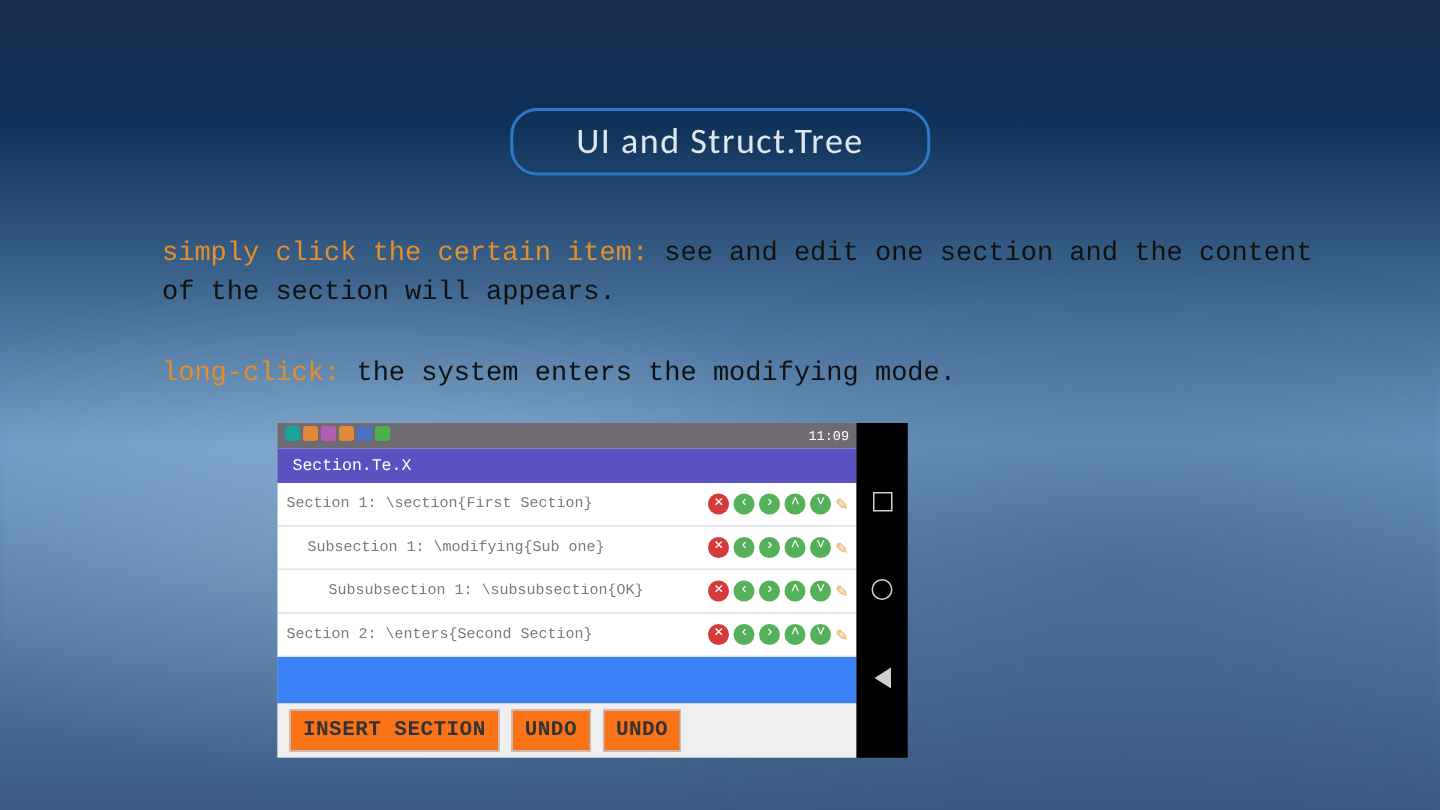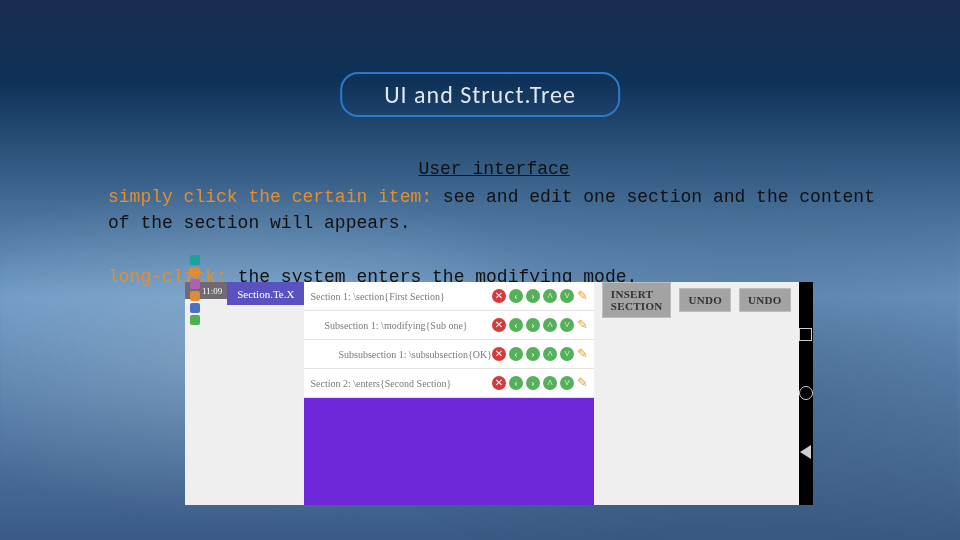--- a/index.html
+++ b/index.html
@@ -5,50 +5,49 @@
 html,body{margin:0;padding:0;width:960px;height:540px;overflow:hidden;font-family:Calibri,Arial,sans-serif}
 body{background:linear-gradient(180deg,#1a2d50 0%,#0e3158 15%,#6d99c4 55%,#3a5a85 100%);position:relative}
 .blur-bg::before{content:"";position:absolute;inset:0;background:radial-gradient(ellipse at 25% 65%,rgba(255,255,255,.18),transparent 35%),radial-gradient(ellipse at 78% 70%,rgba(40,60,90,.3),transparent 40%);filter:blur(2px)}
 .slide{position:relative;width:100%;height:100%}
 .title-box{position:absolute;left:50%;top:72px;transform:translateX(-50%);border:2px solid #2e78cc;border-radius:18px;padding:6px 42px;font-size:24px;color:#dfe6ee;letter-spacing:1px;background:rgba(0,0,0,0);white-space:nowrap}
 .content{position:absolute;top:156px;left:108px;right:80px;color:#111;font-family:"Courier New",Consolas,monospace;font-size:18px;line-height:1.45}
 .subhead{text-align:center;text-decoration:underline;margin-bottom:2px}
 .para{margin-bottom:28px}
 .orange{color:#e48f2b}
 .phone{position:absolute;top:282px;left:185px;width:420px;height:223px;display:flex;background:#000}
-.screen{flex:1;background:#efefef;display:flex;font-family:Liberation Serif, serif}
+.screen{flex:1;background:#efefef;display:flex;flex-direction:column;font-family:Liberation Mono, monospace}
 .statusbar{height:17px;background:#706a72;color:#fff;font-size:9px;display:flex;align-items:center;justify-content:space-between;padding:0 5px}
 .status-left span{display:inline-block;width:10px;height:10px;border-radius:2px;margin-right:2px}
 .sb-teal{background:#1aa39b}.sb-orange{background:#e08a3a}.sb-ba{background:#b060b0}.sb-blue{background:#4a72c0}.sb-green{background:#4caf50}
 .appbar{height:23px;background:#5a52c0;color:#fff;font-size:11px;display:flex;align-items:center;padding:0 10px}
-.rows{flex:1;background:#6d28d9}
+.rows{flex:1;background:#3b82f6}
 .row{height:28px;background:#fff;border-bottom:1px solid #e3e3e3;display:flex;align-items:center;padding:0 6px;font-size:10px;color:#7a7a7a}
 .row .label{flex:1;white-space:nowrap;overflow:hidden}
 .row.in1 .label{padding-left:14px}
 .row.in2 .label{padding-left:28px}
 .icons{display:flex;align-items:center;gap:3px}
 .circ{width:14px;height:14px;border-radius:50%;display:flex;align-items:center;justify-content:center;color:#fff;font-size:10px;line-height:1}
 .del{background:#d63a3a}
 .grn{background:#55b05a}
 .pencil{color:#e6a13a;font-size:13px}
 .btnbar{height:36px;background:#efefef;display:flex;align-items:center;gap:8px;padding:0 8px}
-.pbtn{background:#a3a3a3;border:1px solid #bdbdbd;font-size:11px;font-weight:bold;color:#333;padding:5px 8px;letter-spacing:.3px}
+.pbtn{background:#f97316;border:1px solid #bdbdbd;font-size:14px;font-weight:bold;color:#333;padding:5px 8px;letter-spacing:.3px}
 .navbar{width:34px;background:#000;display:flex;flex-direction:column;align-items:center;justify-content:space-around;color:#dcdcdc;font-size:13px;padding:24px 0}
 .nav-sq{width:11px;height:11px;border:1.5px solid #cfcfcf}
 .nav-ci{width:12px;height:12px;border:1.5px solid #cfcfcf;border-radius:50%}
 .nav-tri{width:0;height:0;border-top:7px solid transparent;border-bottom:7px solid transparent;border-right:11px solid #cfcfcf}
 </style>
 </head>
 <body class="blur-bg">
 
 <div class="slide">
   <div class="title-box">UI and Struct.Tree</div>
 
   <div class="content">
-    <div class="subhead">User interface</div>
     <div class="para">
       <span class="orange">simply click the certain item:</span><span> see and edit one section and the content of the section will appears.</span>
     </div>
     <div>
       <span class="orange">long-click:</span><span>  the system enters the modifying mode.</span>
     </div>
   </div>
 
   <div class="phone">
     <div class="screen">

